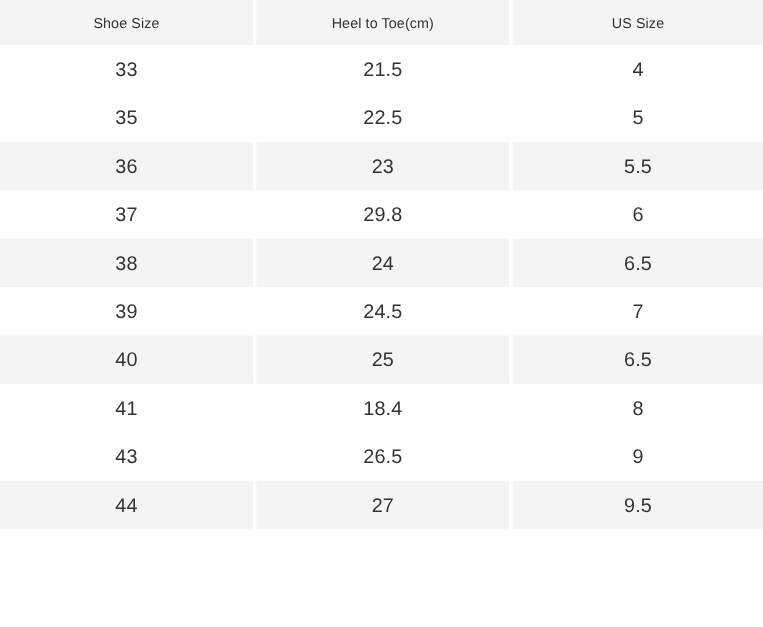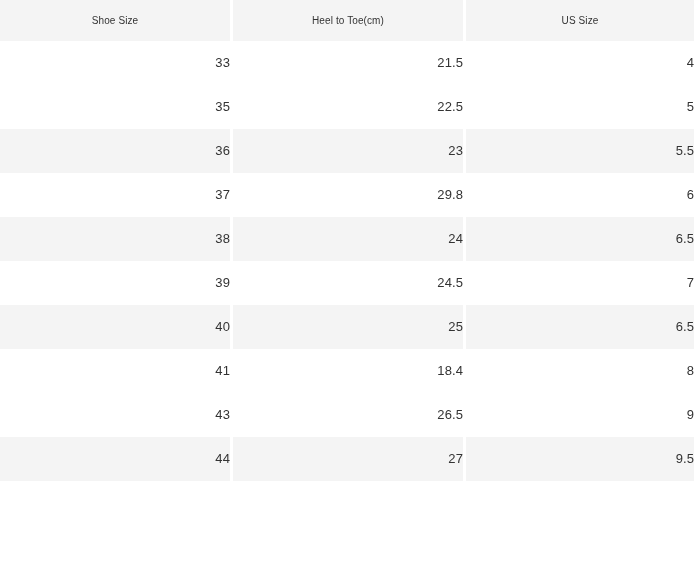--- a/index.html
+++ b/index.html
@@ -31,43 +31,42 @@
     padding: 0;
     margin: 0;
     text-align: center;
     vertical-align: middle;
     border: 0;
   }
 
   thead tr.header-row th {
     height: 41px;
     background: #f4f4f4;
-    font-size: 10px;
+    font-size: 13px;
     font-weight: 400;
     color: #333333;
     letter-spacing: 0.1px;
   }
 
   thead tr.header-row th.divider-cell,
   tbody tr td.divider-cell {
     background: #ffffff;
     padding: 0;
   }
 
   tbody tr {
     height: 44px;
   }
 
   tbody tr td.data-cell {
     height: 44px;
-    font-size: 13px;
+    font-size: 18px;
     font-weight: 400;
     color: #333333;
     letter-spacing: 0.1px;
-    text-align: right;
   }
 
   tbody tr.row-odd td.data-cell {
     background: #ffffff;
   }
 
   tbody tr.row-even td.data-cell {
     background: #f4f4f4;
   }
 

